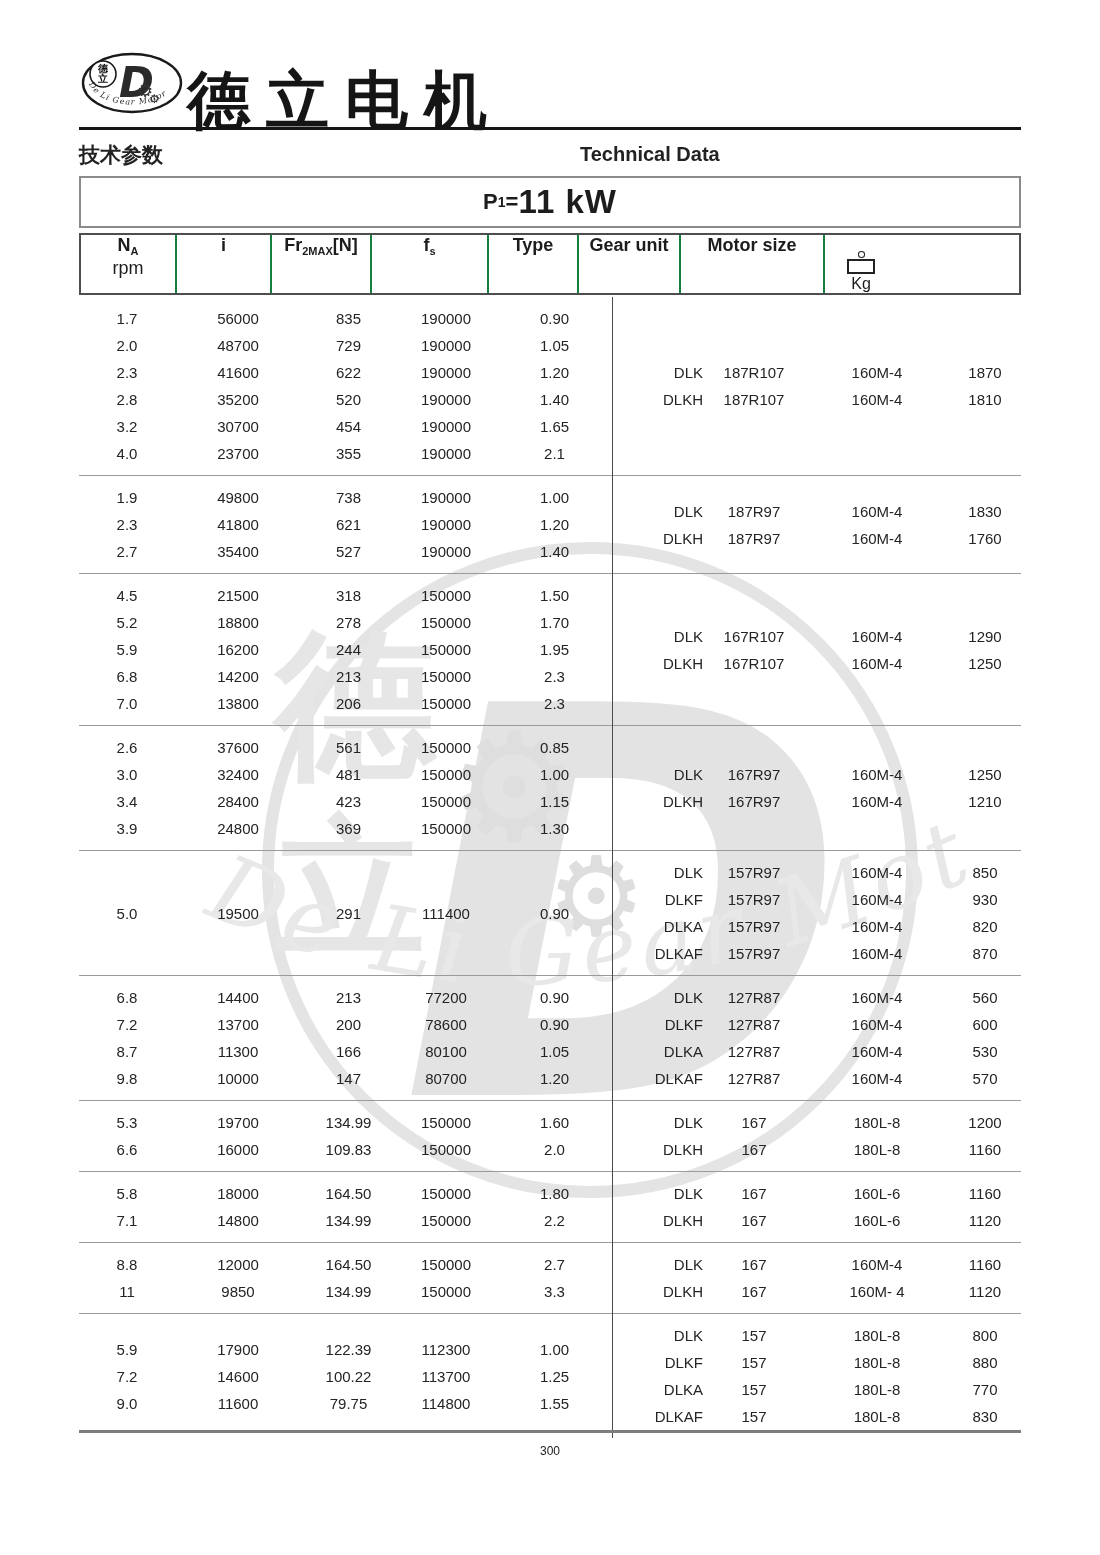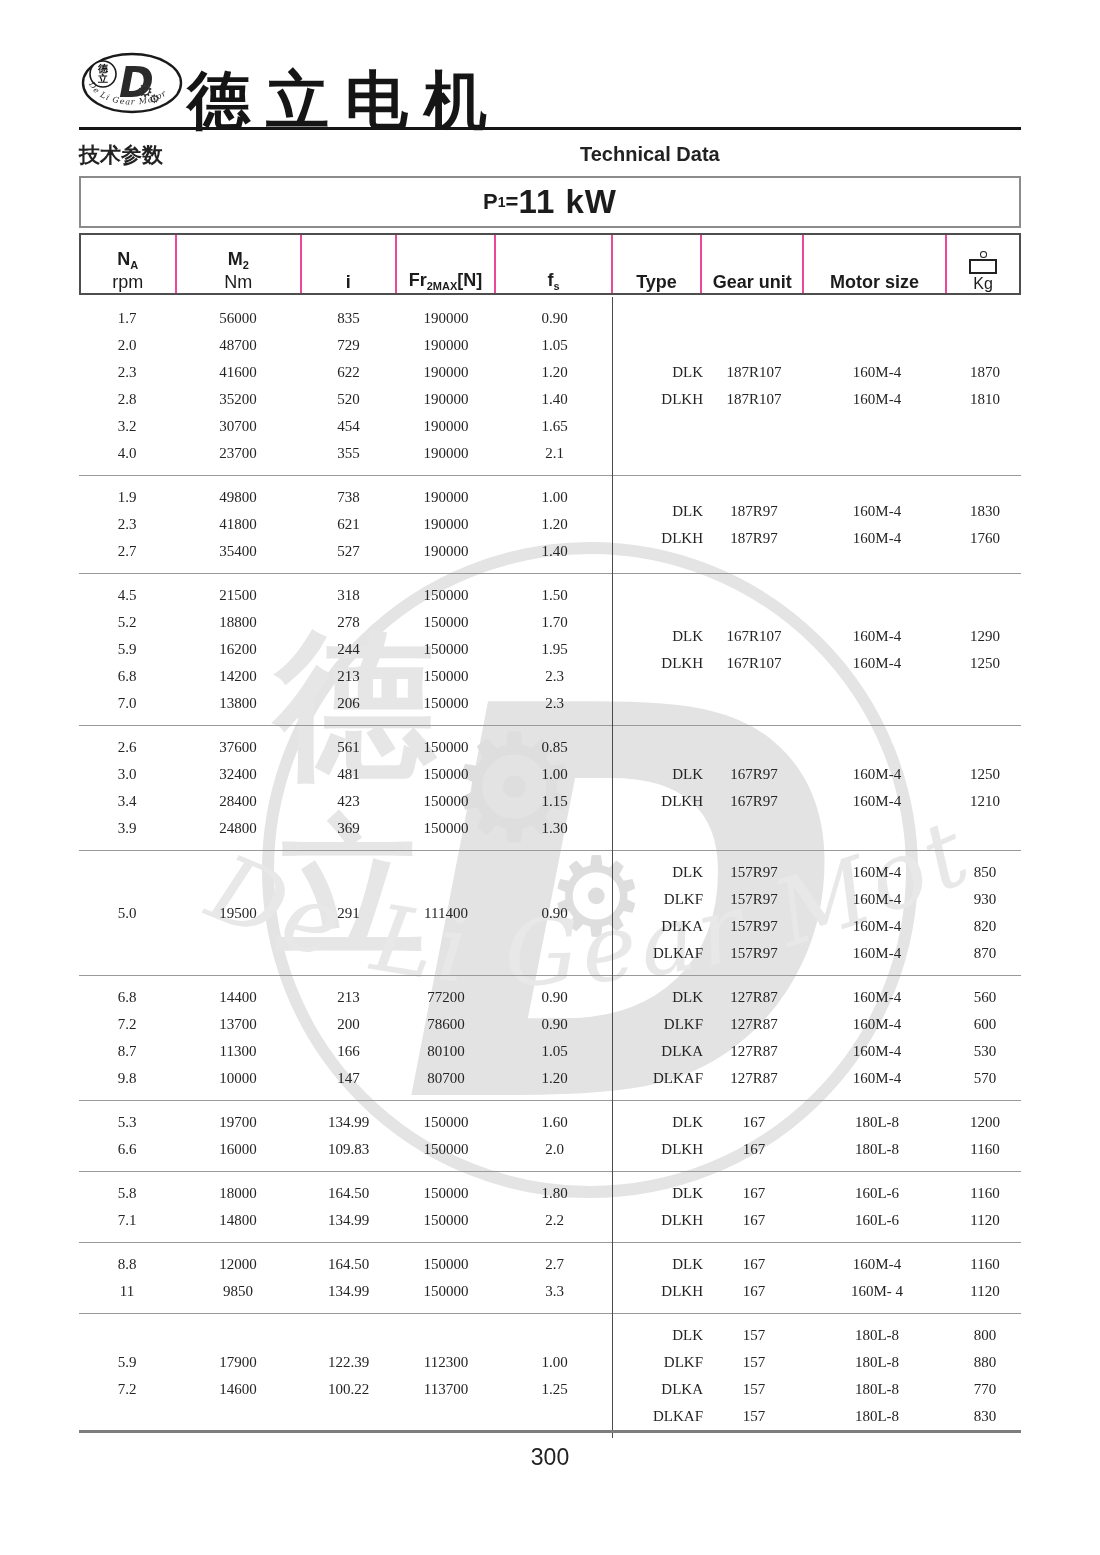--- a/index.html
+++ b/index.html
@@ -23,49 +23,49 @@
   
   .power-box{position:absolute;left:0;top:176px;width:100%;height:52px;border:2px solid #8b8b8b;
              box-sizing:border-box;display:flex;align-items:center;justify-content:center;}
   .power-box .p-small{font-size:22px;font-weight:bold;}
   .power-box .p-sub{font-size:14px;font-weight:bold;vertical-align:-4px;}
   .power-box .p-big{font-size:33px;font-weight:bold;letter-spacing:1px;}
 
   
   .thead{position:absolute;left:0;top:233px;width:100%;height:62px;box-sizing:border-box;
          border:2px solid #4e4e4e;display:flex;background:#fff;}
-  .th{box-sizing:border-box;border-right:2px solid #ec4899;display:flex;flex-direction:column;
-      align-items:center;justify-content:flex-end;line-height:1.15;}
+  .th{box-sizing:border-box;border-right:2px solid #15803d;display:flex;flex-direction:column;
+      align-items:center;justify-content:flex-start;line-height:1.15;}
   .th:last-child{border-right:none;margin-top:16px;}
   .th .main{font-size:18px;font-weight:bold;}
   .th sub{font-size:11px;font-weight:bold;}
   .th .unit{font-size:18px;font-weight:normal;}
   .w0{width:96px}.w1{width:126px}.w2{width:95px}.w3{width:100px}.w4{width:117px}
   .w5{width:90px}.w6{width:102px}.w7{width:144px}.w8{width:72px}
   .kg-head{justify-content:center;}
   .weight-knob{width:7px;height:7px;border:1.5px solid #222;border-radius:50%;box-sizing:border-box;}
   .weight-body{width:28px;height:16px;border:2px solid #222;box-sizing:border-box;margin-top:1px;}
   .kg-label{font-size:16px;margin-top:1px;}
 
   
   .tbody{position:absolute;left:0;top:297px;width:100%;}
   .tbody::after{content:'';position:absolute;left:533px;top:0;bottom:0;width:1px;background:#4a4a4a;}
   .group{display:flex;align-items:center;border-bottom:1px solid #9a9a9a;padding:8px 0;}
   .group:last-child{border-bottom:none;}
   .g-left{width:534px;}
   .g-right{width:408px;}
-  .trow{display:flex;height:27px;align-items:center;font-size:15px;color:#242424;font-family:Liberation Serif, serif;}
+  .trow{display:flex;height:27px;align-items:center;font-size:15px;color:#242424;}
   .cell{text-align:center;}
   .c0{width:96px}.c1{width:126px}.c2{width:95px}.c3{width:100px}.c4{width:117px}
   .c5{width:90px;text-align:right;padding-left:36px;box-sizing:border-box;}
   .c6{width:102px}.c7{width:144px}.c8{width:72px}
 
   
   .bottom-rule{position:absolute;left:0;top:1430px;width:100%;height:3px;background:#7d7d7d;}
-  .page-number{position:absolute;left:0;top:1444px;width:100%;text-align:center;font-size:23px;color:#222;}
+  .page-number{position:absolute;left:0;top:1444px;width:100%;text-align:center;font-size:12px;color:#222;}
 </style>
 </head>
 <body>
 
 <div class="page">
 
   <svg class="watermark" width="830" height="790" viewBox="0 0 830 790" aria-hidden="true">
     <circle cx="405" cy="330" r="322" fill="none" stroke="#e4e4e4" stroke-width="12"></circle>
     <text x="90" y="220" font-size="160" fill="#e6e6e6" font-weight="bold" font-family="DejaVu Sans, sans-serif">德</text>
     <text x="90" y="400" font-size="150" fill="#e6e6e6" font-weight="bold" font-family="DejaVu Sans, sans-serif">立</text>
@@ -108,24 +108,20 @@
         <sub class="p-sub">1</sub>
         <span class="p-small">=</span>
         <span class="p-big">11 kW</span>
     </div>
 
     <div class="thead">
       <div class="th w0">
         <div><span class="main">N</span><sub>A</sub></div>
         <div class="unit">rpm</div>
       </div>
-      <div class="th w1">
-        <div><span class="main">M</span><sub>2</sub></div>
-        <div class="unit">Nm</div>
-      </div>
       <div class="th w2">
         <div class="main">i</div>
       </div>
       <div class="th w3">
         <div><span class="main">Fr</span><sub>2MAX</sub><span class="main">[N]</span></div>
       </div>
       <div class="th w4">
         <div><span class="main">f</span><sub>s</sub></div>
       </div>
       <div class="th w5">
@@ -543,20 +539,27 @@
               <div class="cell c3">112300</div>
               <div class="cell c4">1.00</div>
             </div>
             <div class="trow">
               <div class="cell c0">7.2</div>
               <div class="cell c1">14600</div>
               <div class="cell c2">100.22</div>
               <div class="cell c3">113700</div>
               <div class="cell c4">1.25</div>
             </div>
+            <div class="trow">
+              <div class="cell c0">9.0</div>
+              <div class="cell c1">11600</div>
+              <div class="cell c2">79.75</div>
+              <div class="cell c3">114800</div>
+              <div class="cell c4">1.55</div>
+            </div>
           </div>
           <div class="g-right">
             <div class="trow">
               <div class="cell c5">DLK</div>
               <div class="cell c6">157</div>
               <div class="cell c7">180L-8</div>
               <div class="cell c8">800</div>
             </div>
             <div class="trow">
               <div class="cell c5">DLKF</div>

